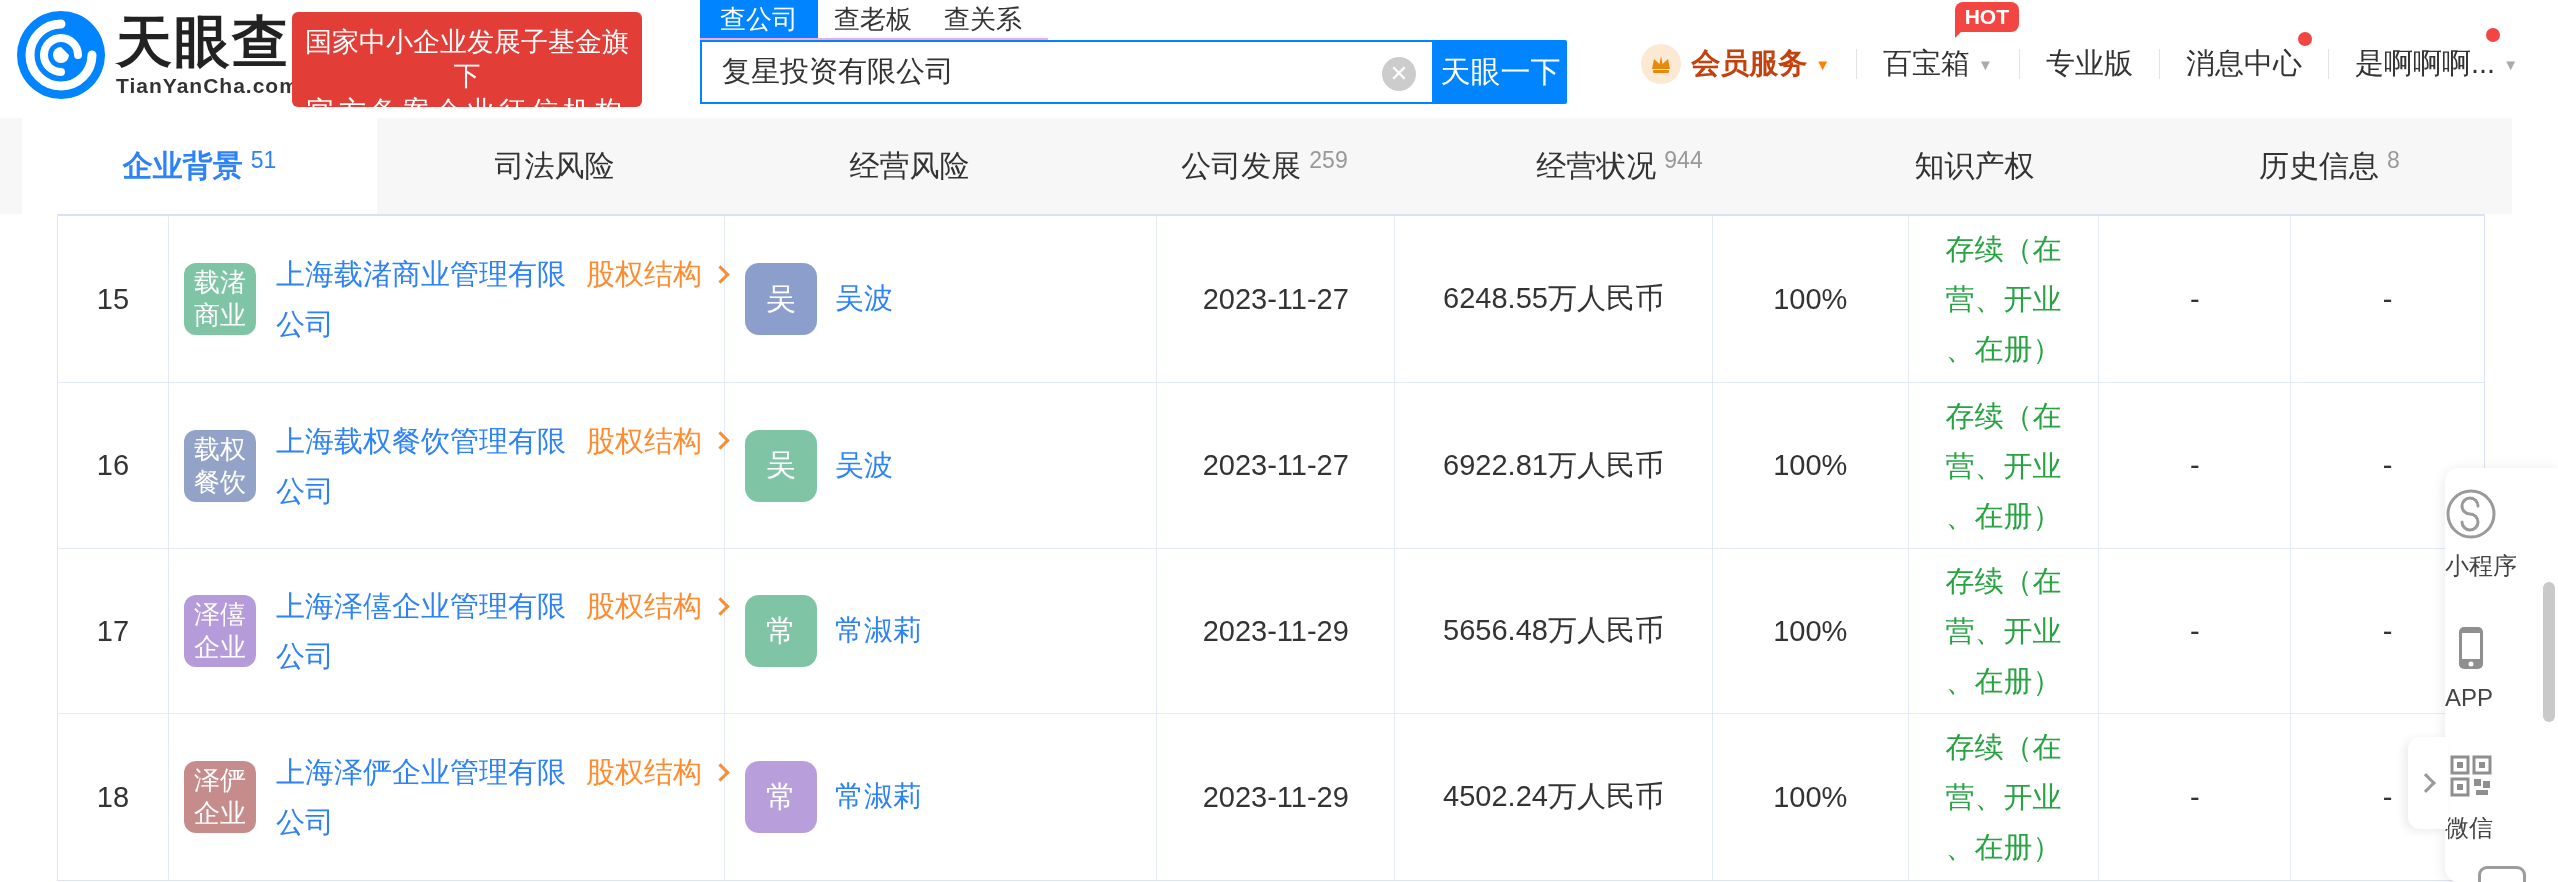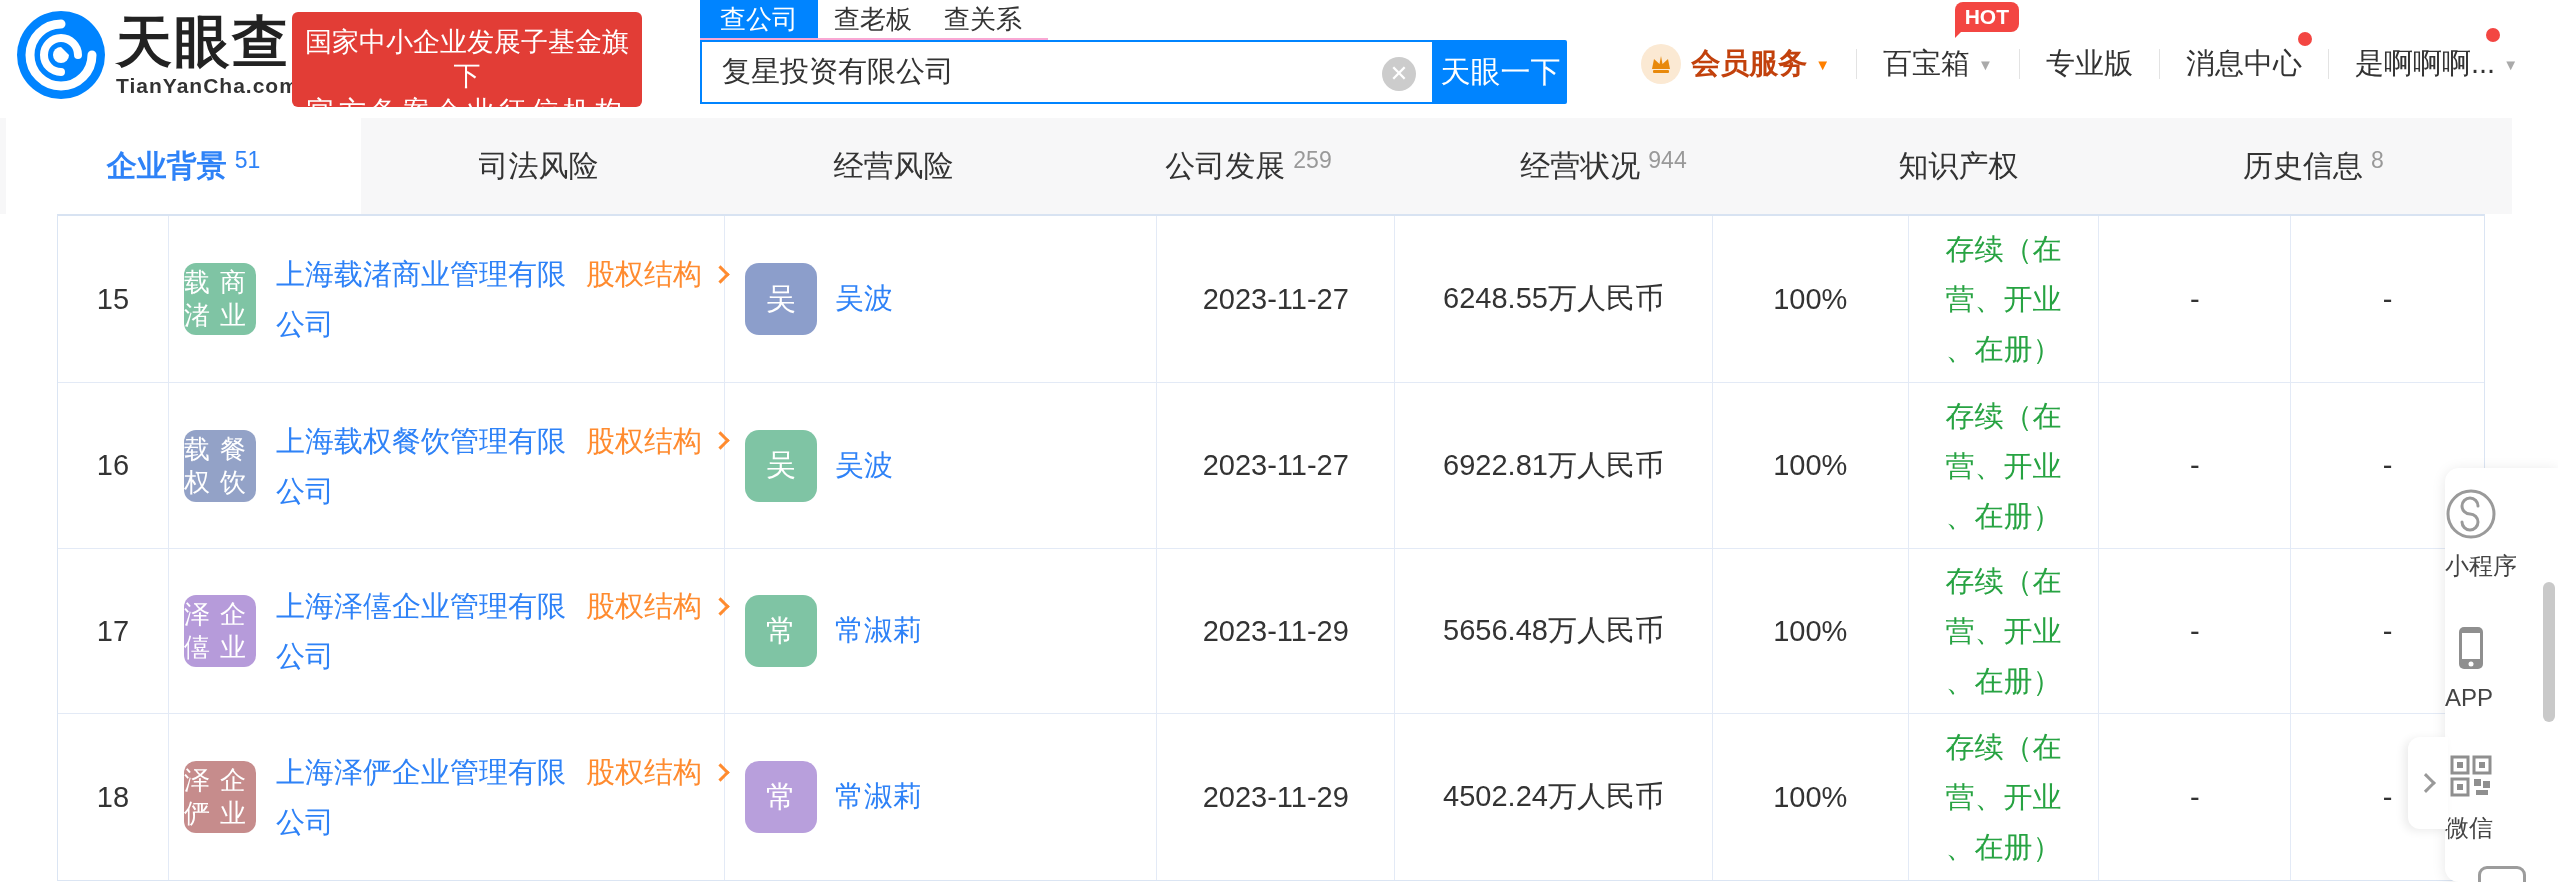--- a/index.html
+++ b/index.html
@@ -41,40 +41,40 @@
   .caret { font-size:15px; margin-left:8px; color:#aaa; }
   .caret.orange { color:#ff8000; }
   .hot-badge { position:absolute; top:-42px; right:-26px; background:#f34642; color:#ffffff; font-size:21px;
     font-weight:bold; padding:3px 10px; border-radius:8px 8px 8px 0; }
   .hot-badge:after { content:""; position:absolute; left:0; bottom:-6px; border:4px solid transparent;
     border-top-color:#f34642; border-left-color:#f34642; }
   .red-dot { position:absolute; width:14px; height:14px; border-radius:50%; background:#f34642; }
 
   
   .nav { position:absolute; left:0; top:118px; width:2512px; height:96px; background:#f7f7f8;
-    display:flex; padding-left:6px; }
+    display:flex; padding-left:22px; }
   .ntab { width:355px; display:flex; align-items:center; justify-content:center; font-size:30px;
     color:#333; cursor:pointer; }
   .ntab .cnt { font-size:23px; color:#999; margin-left:8px; transform:translateY(-6px); }
   .ntab.active { background:#fff; color:#2e82f7; font-weight:bold; }
   .ntab.active .cnt { color:#2e82f7; font-weight:normal; }
 
   
   .tbl { position:absolute; left:57px; top:214px; width:2428px; border:1px solid #dbe5f3;
     border-top:2px solid #d8e3f2; background:#fff; }
   .trow { display:flex; border-bottom:1px solid #e3eaf6; }
   .td { border-right:1px solid #e3eaf6; display:flex; align-items:center; justify-content:center;
     font-size:29px; color:#333; }
   .td:last-child { border-right:none; }
   .c1 { width:111px; } .c2 { width:556px; justify-content:flex-start; padding-left:15px; }
   .c3 { width:433px; justify-content:flex-start; padding-left:20px; }
   .c4 { width:238px; } .c5 { width:318px; } .c6 { width:196px; }
   .c7 { width:191px; } .c8 { width:192px; } .c9 { width:193px; }
   .clogo { width:72px; height:72px; border-radius:12px; color:#fff; font-size:26px; line-height:33px;
-    display:flex; align-items:center; justify-content:center; flex-shrink:0;
+    display:flex; flex-direction:column; align-items:center; justify-content:center; flex-shrink:0;
     cursor:pointer; }
   .cname-wrap { display:flex; align-items:flex-start; margin-left:20px; }
   .cname { width:300px; font-size:29px; line-height:50px; color:#2e82f7; cursor:pointer; }
   .equity { color:#ff8b2f; font-size:29px; line-height:50px; margin-left:10px; white-space:nowrap;
     cursor:pointer; display:flex; align-items:center; }
   .chev { display:inline-block; width:13px; height:13px; border-top:3px solid #ff8b2f;
     border-right:3px solid #ff8b2f; transform:rotate(45deg); margin-left:12px; }
   .avatar { width:72px; height:72px; border-radius:14px; color:#fff; font-size:30px; display:flex;
     align-items:center; justify-content:center; flex-shrink:0; cursor:pointer; }
   .pname { margin-left:18px; color:#2e82f7; cursor:pointer; }

